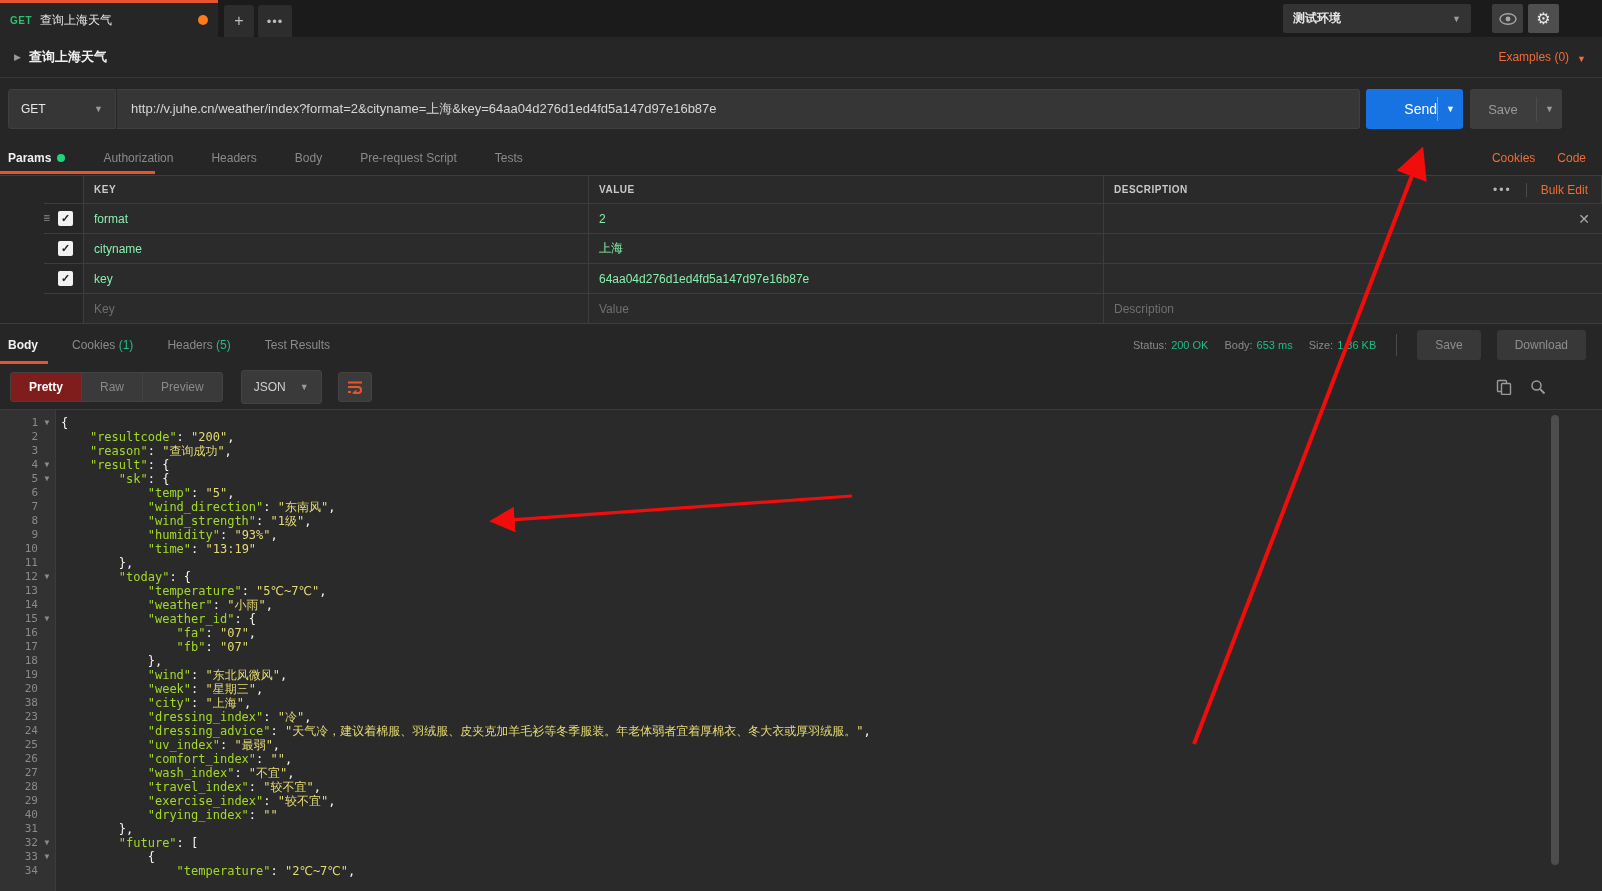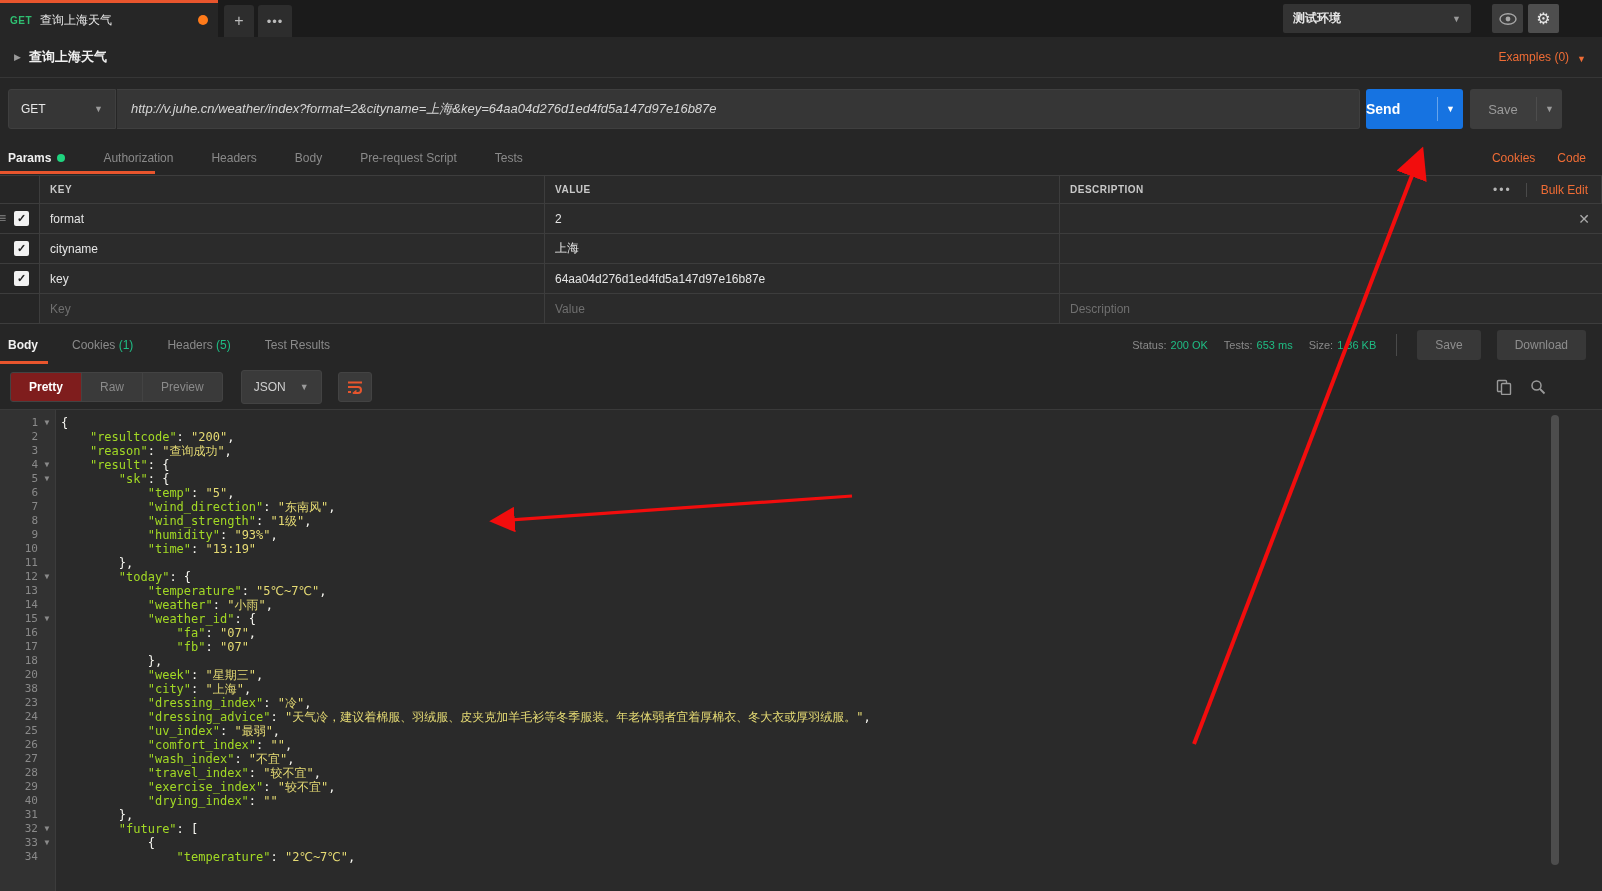--- a/index.html
+++ b/index.html
@@ -46,53 +46,53 @@
   
   .url-row { position:absolute; left:0; top:78px; width:1602px; height:62px; }
   .method-select {
     position:absolute; left:8px; top:11px; width:108px; height:40px; background:#363636; border:1px solid #3f3f3f;
     border-radius:3px 0 0 3px; display:flex; align-items:center; padding:0 12px; cursor:pointer;
   }
   .method-select .m-label { color:#e8e8e8; font-size:12px; flex:1; }
   .url-input {
     position:absolute; left:117px; top:11px; width:1243px; height:40px; background:#363636; border:1px solid #3f3f3f;
     border-left:none; border-radius:0 3px 3px 0; color:#d6d6d6; font-size:13px; padding:0 14px;
-    font-family:"Liberation Sans", sans-serif; outline:none;font-style:italic;
+    font-family:"Liberation Sans", sans-serif; outline:none;
   }
   .send-btn {
     position:absolute; left:1366px; top:11px; width:97px; height:40px; background:#1673e1; border-radius:3px;
     display:flex; align-items:center; cursor:pointer;
   }
-  .send-btn .send-label { flex:1; text-align:left; color:#fff; font-size:14px; font-weight:bold; }
+  .send-btn .send-label { flex:1; text-align:right; color:#fff; font-size:14px; font-weight:normal; }
   .send-btn .send-arrow { width:26px; height:24px; border-left:1px solid rgba(255,255,255,.35);
     display:flex; align-items:center; justify-content:center; color:#fff; font-size:9px; }
   .save-btn {
     position:absolute; left:1470px; top:11px; width:92px; height:40px; background:#3d3d3d; border-radius:3px;
     display:flex; align-items:center; cursor:pointer;
   }
   .save-btn .save-label { flex:1; text-align:center; color:#9a9a9a; font-size:13px; }
   .save-btn .save-arrow { width:26px; height:24px; border-left:1px solid #4d4d4d;
     display:flex; align-items:center; justify-content:center; color:#9a9a9a; font-size:9px; }
   
   .req-tabs { position:absolute; left:0; top:140px; width:1602px; height:35px; display:flex; align-items:center; padding-left:8px; }
   .rtab { font-size:12px; color:#8a8a8a; margin-right:38px; cursor:pointer; display:flex; align-items:center; gap:6px; }
   .rtab.active { color:#f0f0f0; font-weight:bold; }
   .green-dot { width:8px; height:8px; border-radius:50%; background:#1fd47f; }
   .params-underline { position:absolute; left:0; top:171px; width:155px; height:3px; background:#e8552d; }
   .rt-links { position:absolute; right:16px; top:0; height:35px; display:flex; align-items:center; gap:22px; }
   .rt-link { color:#ef6c35; font-size:12px; cursor:pointer; }
   
-  .ptable { position:absolute; left:0; top:175px; width:1602px; border-top:1px solid #3d3d3d; }
+  .ptable { position:absolute; left:0; top:175px; width:1602px; border-top:1px solid #3d3d3d;padding-left:44px; }
   .prow { display:grid; grid-template-columns:40px 505px 515px 1fr; height:30px; border-bottom:1px solid #3d3d3d; background:#2b2b2b; }
   .prow.header { height:28px; background:#2a2a2a; position:relative; }
   .pcell { display:flex; align-items:center; padding:0 10px; border-right:1px solid #3d3d3d; overflow:hidden; }
   .pcell:last-child { border-right:none; }
   .pcell.chkcell { justify-content:flex-start; padding:0 4px; position:relative; background:#262626; }
   .hdr-label { font-size:10px; font-weight:bold; color:#c9c9c9; letter-spacing:.5px; }
-  .cell-text { font-size:12px; color:#e5e5e5; }
+  .cell-text { font-size:12px; color:#86efac; }
   .checkbox { width:15px; height:15px; background:#f2f2f2; border-radius:2px; margin-left:10px;
     display:flex; align-items:center; justify-content:center; color:#222; font-size:11px; font-weight:bold; cursor:pointer; }
   .drag-handle { position:absolute; left:-1px; top:7px; color:#8a8a8a; font-size:12px; cursor:grab; }
   .row-close { position:absolute; right:12px; color:#aaa; font-size:14px; cursor:pointer; top:50%; transform:translateY(-50%); }
   .hdr-extras { position:absolute; right:14px; top:0; height:28px; display:flex; align-items:center; gap:14px; }
   .dots { color:#b5b5b5; font-size:12px; letter-spacing:2px; cursor:pointer; }
   .hdr-sep { width:1px; height:14px; background:#4a4a4a; }
   .bulk-edit { color:#ef6c35; font-size:12px; cursor:pointer; }
   .ghost-input { background:transparent; border:none; outline:none; font-size:12px; color:#d6d6d6; width:100%;
     font-family:"Liberation Sans", sans-serif; }
@@ -304,21 +304,21 @@
       </span>
       <span class="resp-tab">
         <span>Test Results</span>
       </span>
     </div>
     <div class="resp-right">
       <span class="stat">
         <span>Status:</span><b>200 OK</b>
       </span>
       <span class="stat">
-        <span>Tests:</span><b>653 ms</b>
+        <span>Body:</span><b>653 ms</b>
       </span>
       <span class="stat">
         <span>Size:</span><b>1.86 KB</b>
       </span>
       <span class="v-sep"></span>
       <span class="flat-btn">Save</span>
       <span class="flat-btn">Download</span>
     </div>
   </div>
   <div class="body-underline"></div>
@@ -442,20 +442,25 @@
         </div>
         <div class="code-line">
           <span class="ln">17</span>
           <span class="fold"></span>
           <span class="code-text"><span class="tok-p">                </span><span class="tok-k">"fb"</span><span class="tok-p">: </span><span class="tok-v">"07"</span></span>
         </div>
         <div class="code-line">
           <span class="ln">18</span>
           <span class="fold"></span>
           <span class="code-text"><span class="tok-p">            },</span></span>
+        </div>
+        <div class="code-line">
+          <span class="ln">19</span>
+          <span class="fold"></span>
+          <span class="code-text"><span class="tok-p">            </span><span class="tok-k">"wind"</span><span class="tok-p">: </span><span class="tok-v">"东北风微风"</span><span class="tok-p">,</span></span>
         </div>
         <div class="code-line">
           <span class="ln">20</span>
           <span class="fold"></span>
           <span class="code-text"><span class="tok-p">            </span><span class="tok-k">"week"</span><span class="tok-p">: </span><span class="tok-v">"星期三"</span><span class="tok-p">,</span></span>
         </div>
         <div class="code-line">
           <span class="ln">38</span>
           <span class="fold"></span>
           <span class="code-text"><span class="tok-p">            </span><span class="tok-k">"city"</span><span class="tok-p">: </span><span class="tok-v">"上海"</span><span class="tok-p">,</span></span>

